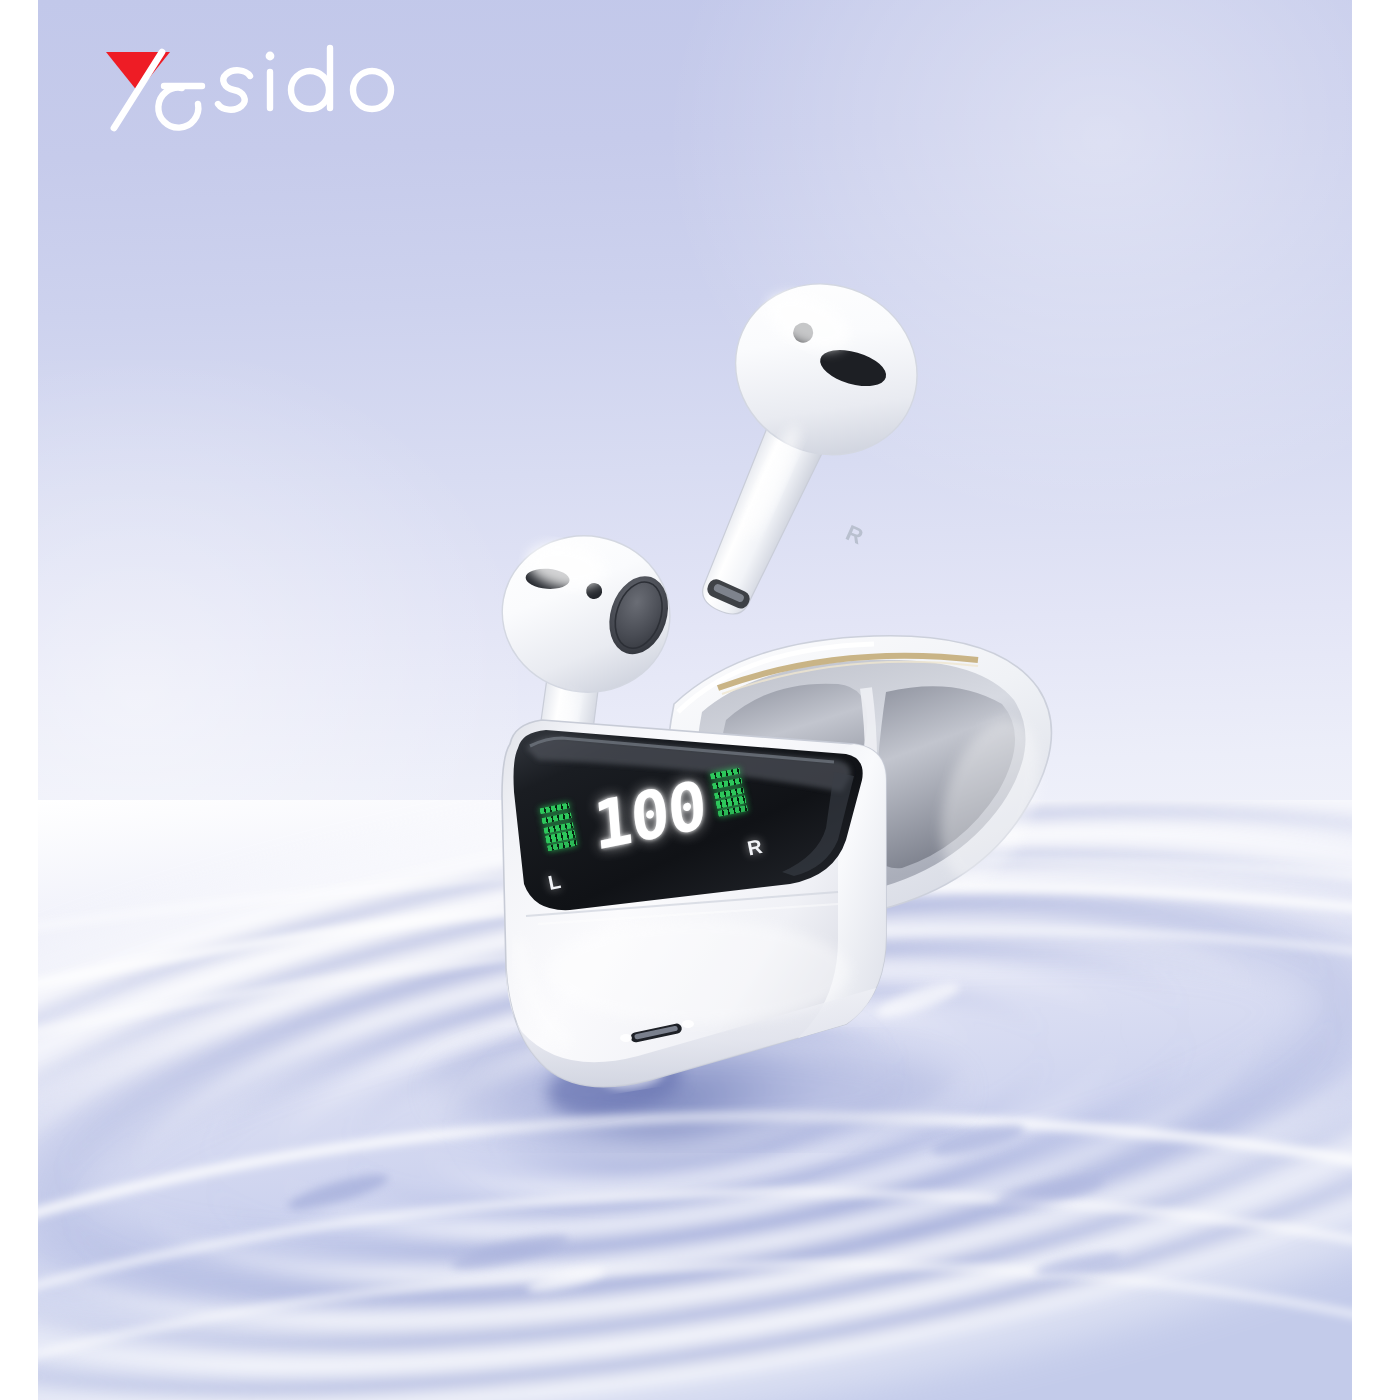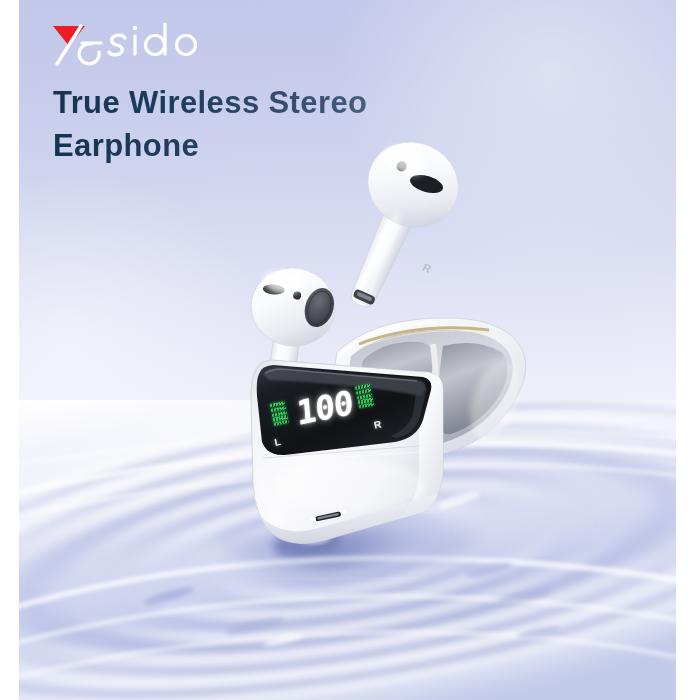--- a/index.html
+++ b/index.html
@@ -510,17 +510,15 @@
         <circle cx="84" cy="4" r="2.2" fill="#ffffff"></circle>
 
         <circle cx="104" cy="21" r="9.5" stroke="#ffffff" stroke-width="3.2" fill="none"></circle>
 
         <path d="M 114 0 L 114 30" stroke="#ffffff" stroke-width="3.2" fill="none" stroke-linecap="round"></path>
 
         <circle cx="135" cy="21" r="9.5" stroke="#ffffff" stroke-width="3.2" fill="none"></circle>
       </svg>
     </div>
 
-    <div id="headline">True Wireless Stereo
-Earphone</div>
 
   </div>
 </div>
 
 </body></html>

